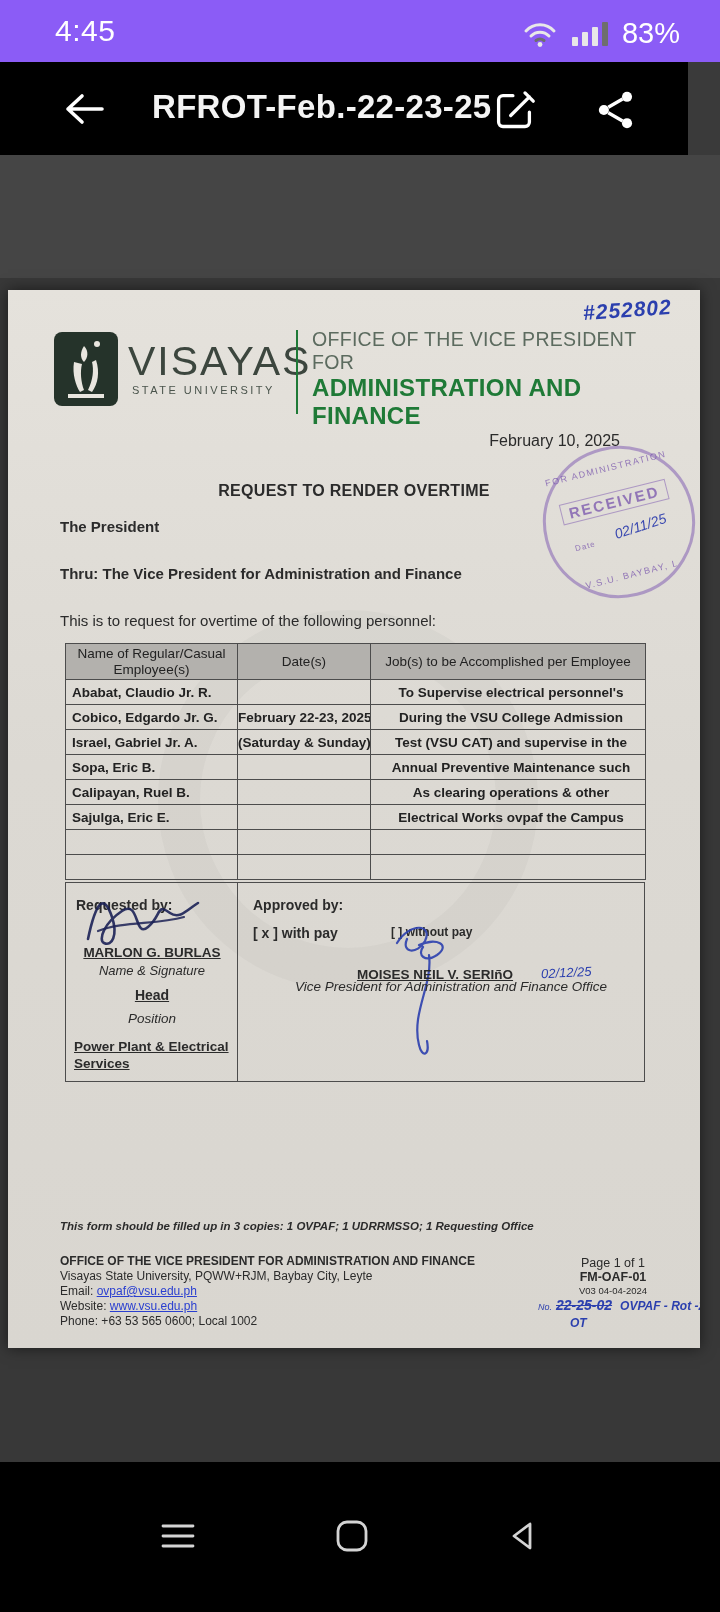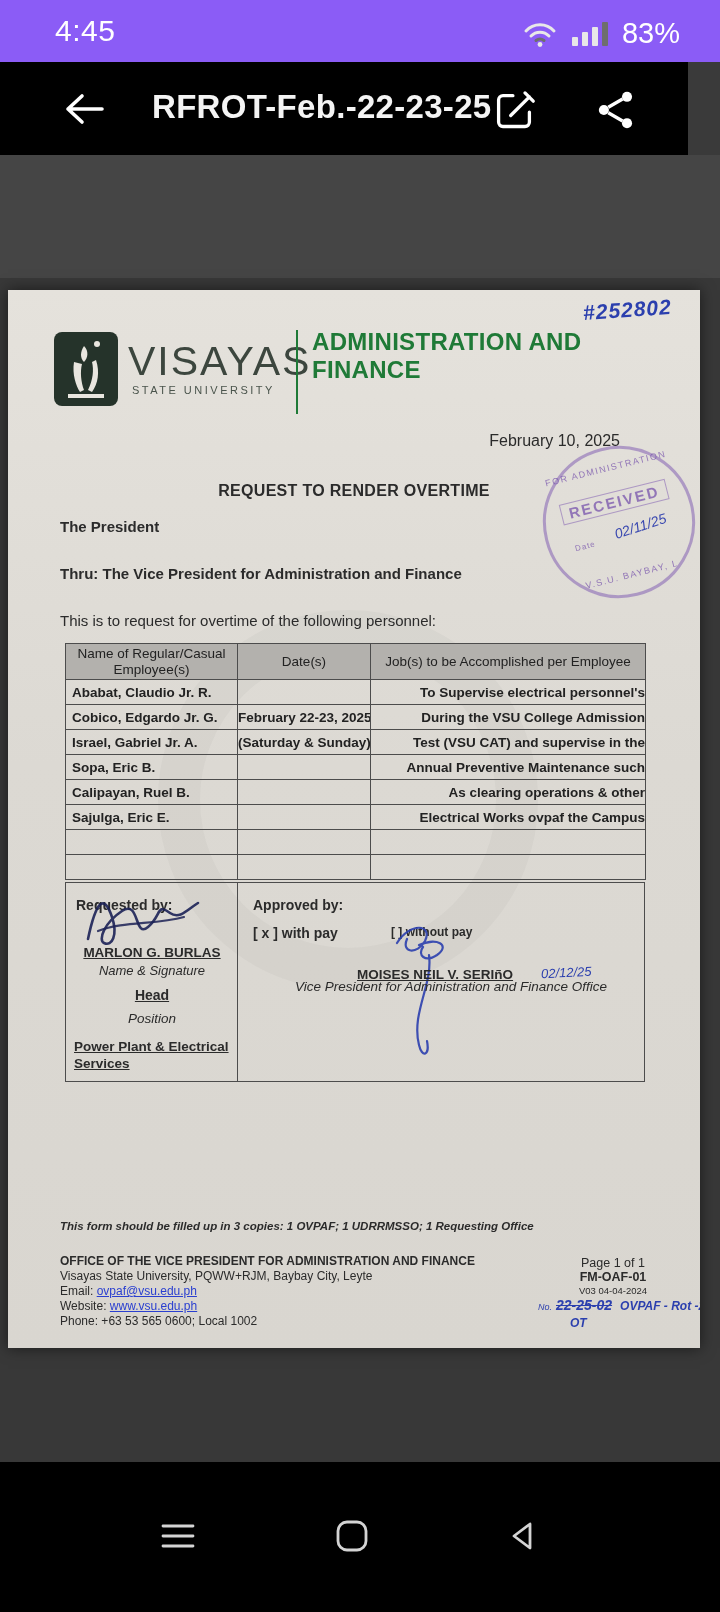--- a/index.html
+++ b/index.html
@@ -61,21 +61,21 @@
   .thru-line { position:absolute; left:52px; top:275px; font-size:15px; font-weight:700; }
   .intro-line { position:absolute; left:52px; top:322px; font-size:15px; }
 
   
   table.personnel { position:absolute; left:57px; top:353px; width:580px; border-collapse:collapse; table-layout:fixed; }
   table.personnel th, table.personnel td { border:1px solid #4c4c4c; font-size:13.5px; overflow:hidden; white-space:nowrap; }
   table.personnel th { background:#b3b1ad; font-weight:400; height:36px; white-space:normal; line-height:1.15; padding:0 4px; color:#222; }
   table.personnel td { height:25px; font-weight:700; color:#222; }
   td.cell-name { padding-left:6px; text-align:left; }
   td.cell-dates { text-align:center; font-size:12.5px; }
-  td.cell-job { padding-left:6px; text-align:right; }
+  td.cell-job { padding-left:6px; text-align:center; }
 
   
   .sig-box { position:absolute; left:57px; top:592px; width:580px; height:200px; border:1.5px solid #4c4c4c; }
   .sig-left { position:absolute; left:0; top:0; width:172px; height:100%; border-right:1.5px solid #4c4c4c; }
   .sig-right { position:absolute; left:173px; top:0; right:0; height:100%; }
   .requested-label { position:absolute; left:10px; top:14px; font-size:14px; font-weight:700; }
   .sig-marlon { position:absolute; left:14px; top:0px; }
   .requested-name { position:absolute; left:0; top:62px; width:172px; text-align:center; font-size:13.5px; font-weight:700; text-decoration:underline; }
   .requested-name-caption { position:absolute; left:0; top:80px; width:172px; text-align:center; font-size:13px; font-style:italic; }
   .requested-position { position:absolute; left:0; top:104px; width:172px; text-align:center; font-size:14px; font-weight:700; text-decoration:underline; }
@@ -174,20 +174,21 @@
           <path d="M42 28 C46 40 44 52 38 60 L34 58 C39 48 40 38 38 30 Z" fill="#e9e6df"></path>
           <circle cx="43" cy="12" r="3" fill="#e9e6df"></circle>
           <path d="M14 62 H50 V66 H14 Z" fill="#e9e6df"></path>
         </svg>
       </div>
       <div class="uni-name">VISAYAS</div>
       <div class="uni-sub">STATE UNIVERSITY</div>
     </div>
     <div class="lh-divider"></div>
     <div class="office-lines">
+      <div class="office-l1">OFFICE OF THE VICE PRESIDENT FOR</div>
       <div class="office-l2">ADMINISTRATION AND</div>
       <div class="office-l3">FINANCE</div>
     </div>
 
     <div class="doc-date">February 10, 2025</div>
 
     <div class="stamp">
       <div class="stamp-arc-top">FOR ADMINISTRATION</div>
       <div class="stamp-received">RECEIVED</div>
       <div class="stamp-date-label">Date</div>

